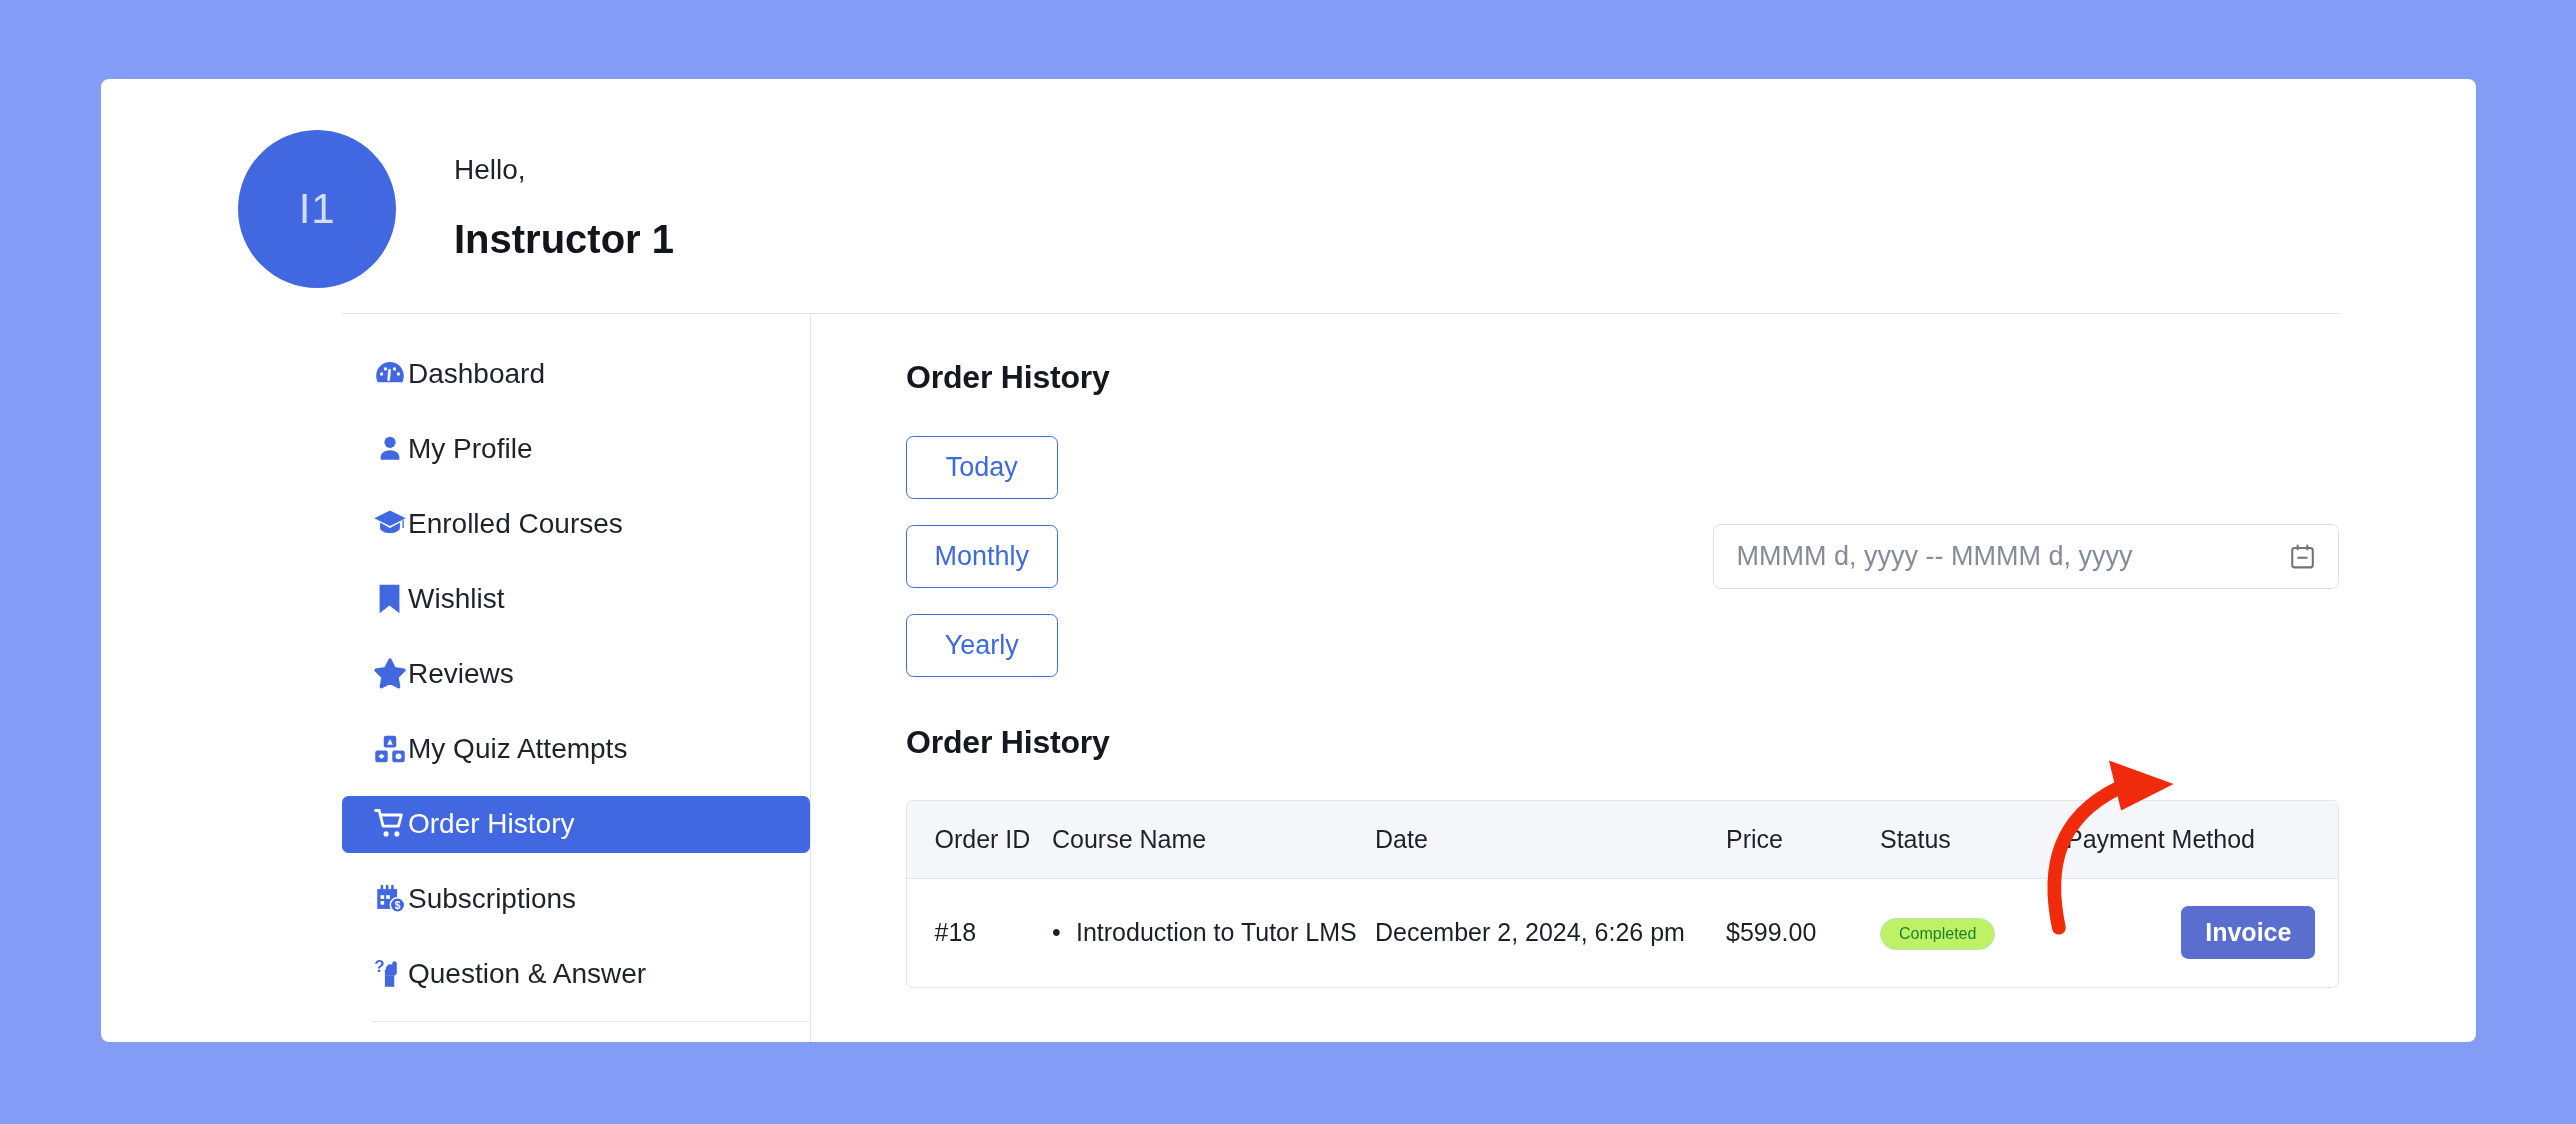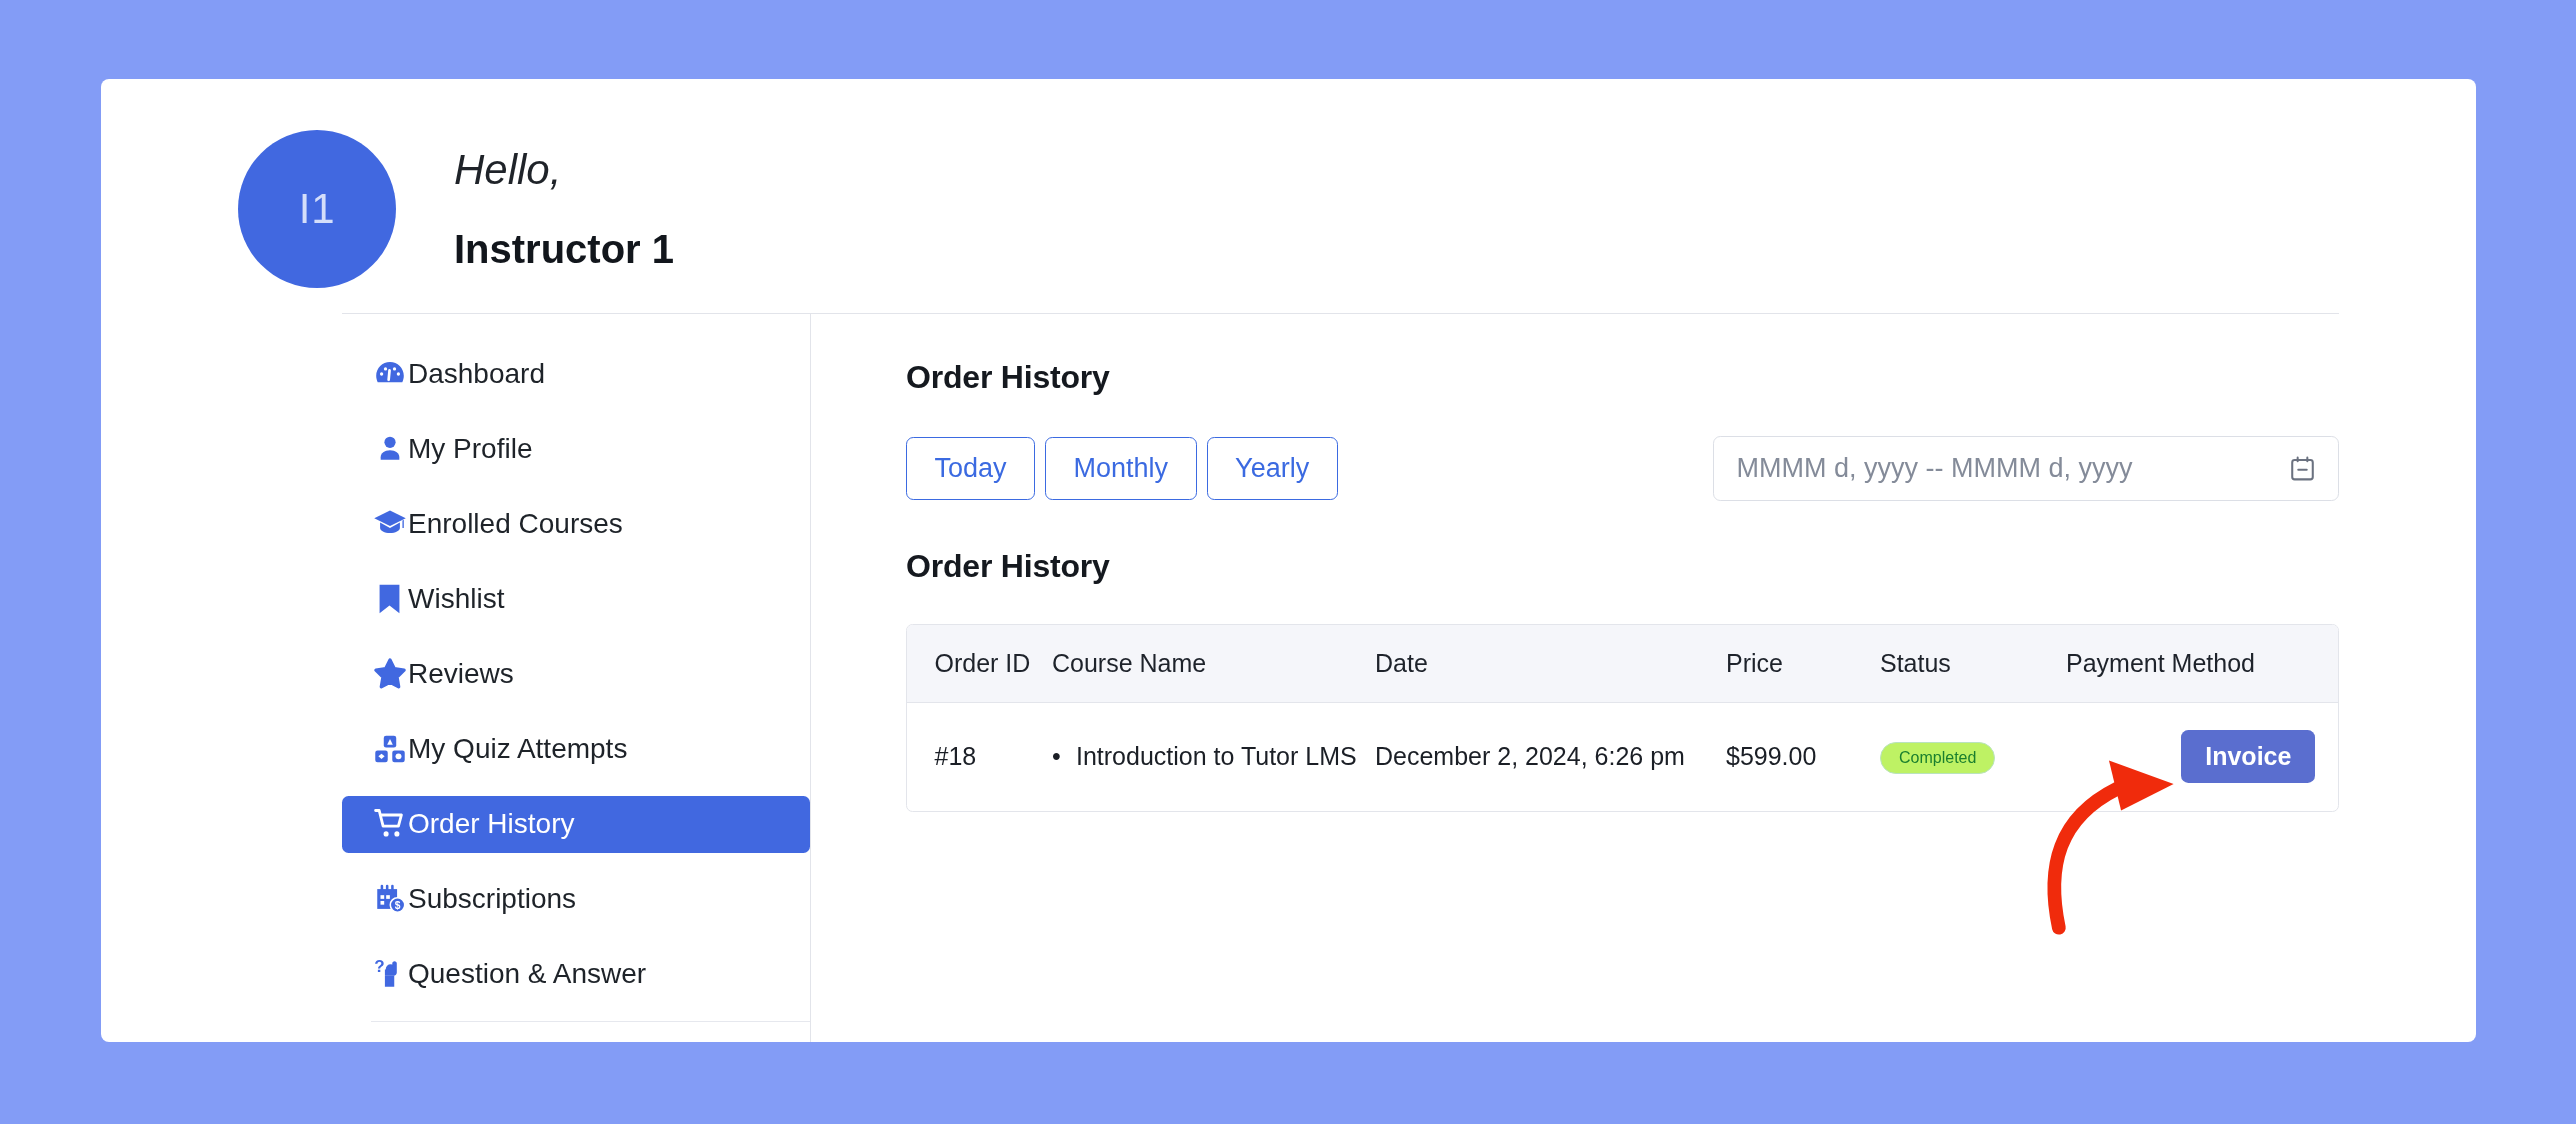--- a/index.html
+++ b/index.html
@@ -52,25 +52,24 @@
   }
 
   .greeting-text {
     margin-left: 58px;
     display: flex;
     flex-direction: column;
     justify-content: center;
   }
 
   .hello {
-    font-size: 42px;
+    font-size: 28px;
     color: #1F2329;
     font-weight: 400;
     line-height: 1.45;
-    font-style: italic;
   }
 
   .username {
     font-size: 40px;
     color: #12161C;
     font-weight: 700;
     line-height: 1.45;
     margin-top: 20px;
   }
 
@@ -149,21 +148,21 @@
     letter-spacing: -0.2px;
   }
 
   .filter-row {
     display: flex;
     align-items: center;
     justify-content: space-between;
     margin-top: 40px;
   }
 
-  .filter-buttons { display: flex; gap: 10px; }
+  .filter-buttons { display: flex; gap: 26px; flex-direction: column; }
 
   .filter-btn {
     border: 0.8px solid #3B6AE1;
     border-radius: 7.3px;
     background: #ffffff;
     color: #3B6AE1;
     font-size: 27px;
     font-family: "Liberation Sans", sans-serif;
     padding: 0 27.5px;
     height: 63px;

